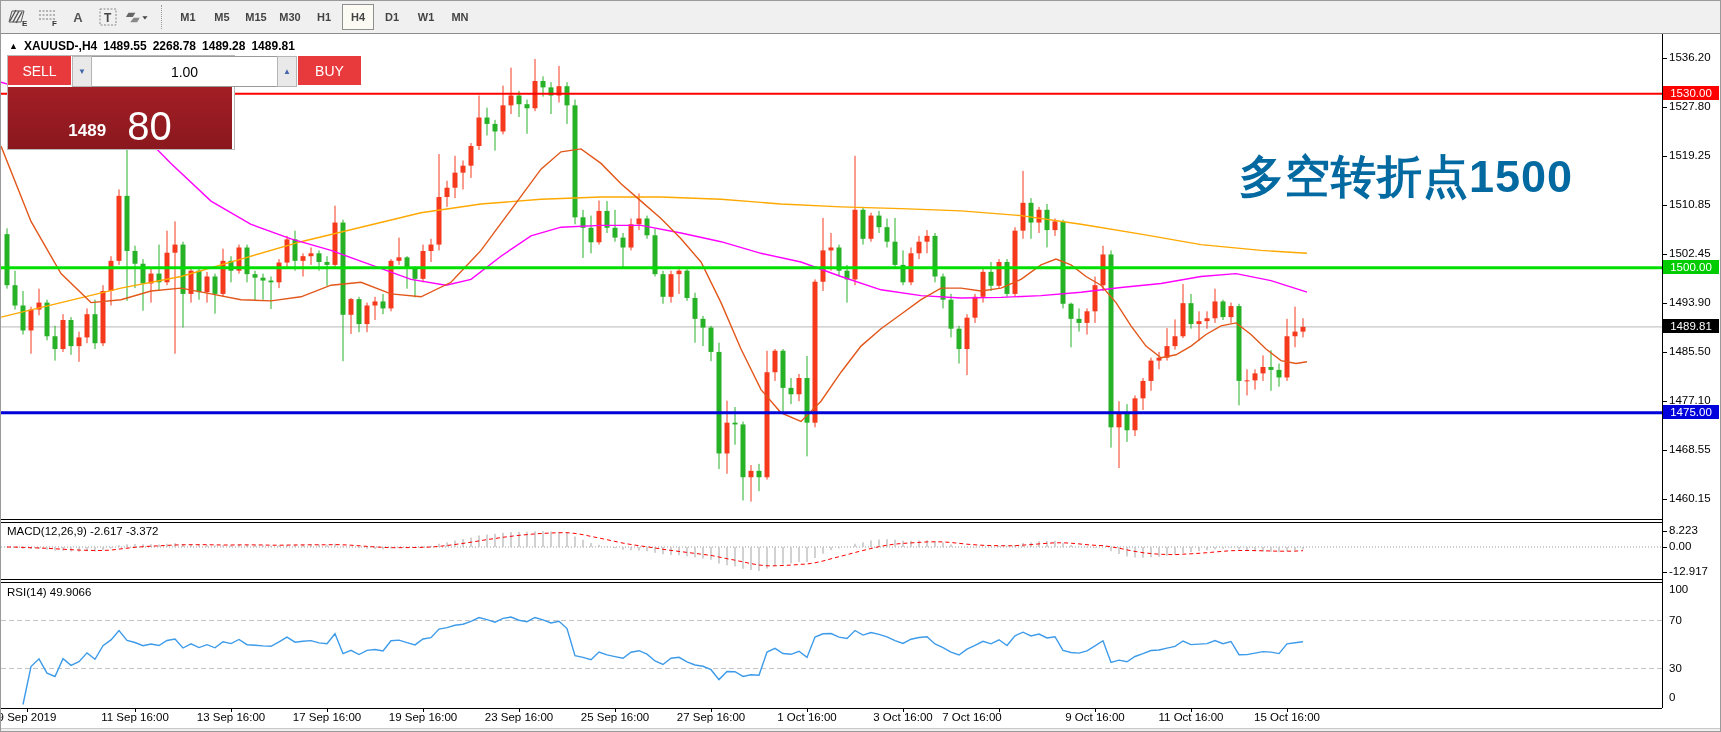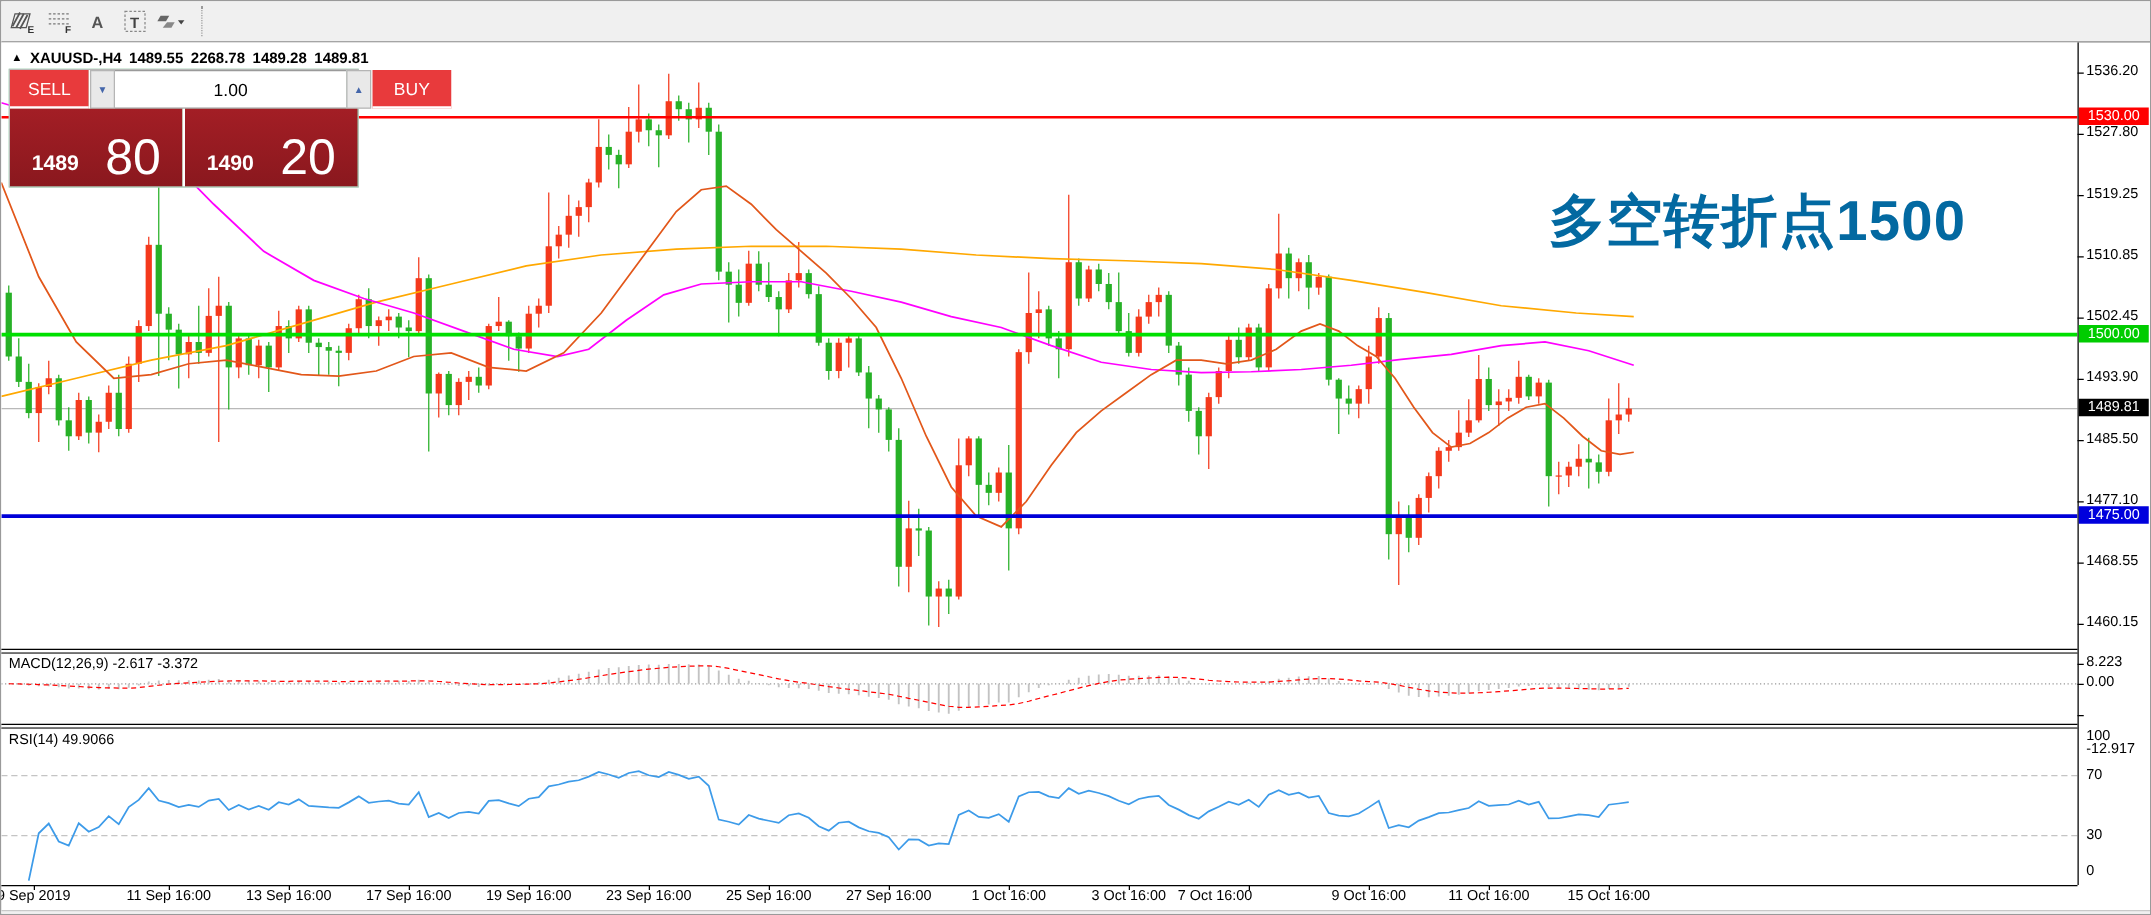--- a/index.html
+++ b/index.html
@@ -18,21 +18,21 @@
   .axis-label{position:absolute;left:1668px;font-size:11.5px;color:#000;white-space:nowrap;}
   .axis-dash{position:absolute;left:1661px;width:5px;height:1px;background:#000;}
   .axis-tag{position:absolute;left:1662px;width:56px;font-size:11.5px;color:#fff;text-align:center;padding:1px 0;white-space:nowrap;}
   .time-label{position:absolute;top:710px;font-size:11.5px;color:#000;white-space:nowrap;transform:translateX(-50%);}
   .ind-label{position:absolute;font-size:11.5px;color:#000;left:6px;}
   .bottom-strip{position:absolute;left:0;top:727px;width:1721px;height:5px;background:#f0f0f0;border-top:1px solid #c9c9c9;}
   
   .symbol-line{position:absolute;left:8px;top:38px;font-size:12px;font-weight:bold;color:#000;display:flex;align-items:center;gap:6px;}
   .collapse-arrow{font-size:9px;cursor:pointer;}
   
-  .trade-panel{position:absolute;left:6px;top:54px;width:280px;border:1px solid #b9b9b9;background:#86efac;box-sizing:border-box;}
+  .trade-panel{position:absolute;left:6px;top:54px;width:228px;border:1px solid #b9b9b9;background:#a21caf;box-sizing:border-box;}
   .tp-row1{display:flex;height:31px;}
   .tp-btn{flex:0 0 63px;background:#e83a3c;color:#fff;font-size:14px;display:flex;align-items:center;justify-content:center;cursor:pointer;border-bottom:2px solid #fff;}
   .tp-spin{flex:1;display:flex;border-left:1px solid #fff;border-right:1px solid #fff;}
   .tp-spin-btn{width:18px;background:#e9e9e9;border:1px solid #b5b5b5;display:flex;align-items:center;justify-content:center;font-size:8px;color:#4466aa;cursor:pointer;}
   .tp-vol{flex:1;border:1px solid #9a9a9a;border-left:none;border-right:none;font-size:14px;text-align:center;outline:none;min-width:0;}
   .tp-row2{display:flex;height:62px;}
   .tp-price{flex:1;background:linear-gradient(#a31e25,#8a181e);color:#fff;display:flex;align-items:flex-end;justify-content:center;padding-bottom:6px;cursor:pointer;}
   .tp-price.sell{border-right:2px solid #fff;}
   .tp-main{font-size:17px;font-weight:bold;line-height:1;margin-bottom:4px;}
   .tp-pips{font-size:40px;line-height:0.85;margin-left:21px;}
@@ -72,20 +72,31 @@
       </svg>
     </div>
     <div class="tool-icon">
       <svg width="30" height="20" viewBox="0 0 30 20">
         <path d="M4 5 L12 5 L9 10 L1 10 Z" fill="#666"></path>
         <path d="M10 11 L17 11 L14 16 L6 16 Z" fill="#888"></path>
         <path d="M20 9 l6 0 l-3 4 z" fill="#444"></path>
       </svg>
     </div>
     <div class="tb-sep"></div>
+    <div id="tf-buttons" style="display:flex;">
+        <div class="tf-btn">M1</div>
+        <div class="tf-btn">M5</div>
+        <div class="tf-btn">M15</div>
+        <div class="tf-btn">M30</div>
+        <div class="tf-btn">H1</div>
+        <div class="tf-btn active">H4</div>
+        <div class="tf-btn">D1</div>
+        <div class="tf-btn">W1</div>
+        <div class="tf-btn">MN</div>
+      </div>
   </div>
 
   <svg id="main-svg" class="plot" style="top:33px;" width="1661" height="485">
       <line x1="0" x2="1661" y1="292.91447368421086" y2="292.91447368421086" stroke="#b9b9b9" stroke-width="1"></line>
       <line x1="6" x2="6" y1="194.3480861244021" y2="254.68301435406644" stroke="#27b127" stroke-width="1"></line>
       <rect x="3.5" y="200.14952153110067" width="5" height="51.05263157894717" fill="#27b127"></rect>
       <line x1="14" x2="14" y1="236.6985645933014" y2="275.5681818181821" stroke="#27b127" stroke-width="1"></line>
       <rect x="11.5" y="251.20215311004785" width="5" height="20.305023923444992" fill="#27b127"></rect>
       <line x1="22" x2="22" y1="257.0035885167464" y2="300.5143540669857" stroke="#27b127" stroke-width="1"></line>
       <rect x="19.5" y="271.50717703349284" width="5" height="24.946172248803578" fill="#27b127"></rect>
@@ -616,24 +627,20 @@
         <input class="tp-vol" value="1.00" style="">
         <div class="tp-spin-btn">▲</div>
       </div>
       <div class="tp-btn">BUY</div>
     </div>
     <div class="tp-row2">
       <div class="tp-price sell">
         <span class="tp-main">1489</span>
         <span class="tp-pips">80</span>
       </div>
-      <div class="tp-price">
-        <span class="tp-main">1490</span>
-        <span class="tp-pips">20</span>
-      </div>
     </div>
   </div>
 
   <div class="annotation" style="color: #0369a1;">多空转折点1500</div>
 
   <div id="axis-layer">
       <div class="axis-label" style="top: 49.7859px;">1536.20</div>
       <div class="axis-dash" style="top: 56.7859px;"></div>
       <div class="axis-label" style="top: 98.5179px;">1527.80</div>
       <div class="axis-dash" style="top: 105.518px;"></div>
@@ -654,21 +661,21 @@
       <div class="axis-label" style="top: 490.985px;">1460.15</div>
       <div class="axis-dash" style="top: 497.985px;"></div>
       <div class="axis-tag" style="top: 84.7548px; background: rgb(255, 0, 0);">1530.00</div>
       <div class="axis-tag" style="top: 258.798px; background: rgb(0, 204, 0);">1500.00</div>
       <div class="axis-tag" style="top: 317.914px; background: rgb(0, 0, 0);">1489.81</div>
       <div class="axis-tag" style="top: 403.834px; background: rgb(0, 0, 221);">1475.00</div>
       <div class="axis-label" style="top: 522.801px;">8.223</div>
       <div class="axis-dash" style="top: 529.801px;"></div>
       <div class="axis-label" style="top: 539px;">0.00</div>
       <div class="axis-dash" style="top: 546px;"></div>
-      <div class="axis-label" style="top: 564.446px; margin-top: 28px;">-12.917</div>
+      <div class="axis-label" style="top: 564.446px;">-12.917</div>
       <div class="axis-dash" style="top: 571.446px;"></div>
       <div class="axis-label" style="top: 582px;">100</div>
       <div class="axis-label" style="top: 612.5px;">70</div>
       <div class="axis-label" style="top: 660.5px;">30</div>
       <div class="axis-label" style="top: 690px;">0</div>
       <div class="time-label" style="left: 26px;">9 Sep 2019</div>
       <div class="axis-dash" style="top: 707px; left: 26px; width: 1px; height: 4px;"></div>
       <div class="time-label" style="left: 134px;">11 Sep 16:00</div>
       <div class="axis-dash" style="top: 707px; left: 134px; width: 1px; height: 4px;"></div>
       <div class="time-label" style="left: 230px;">13 Sep 16:00</div>

